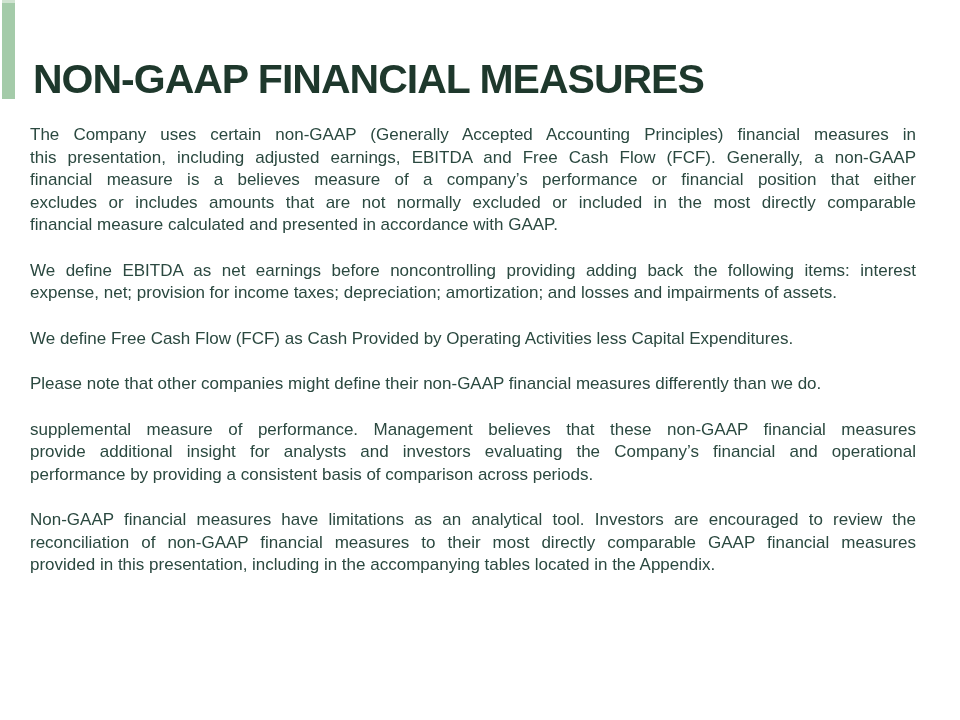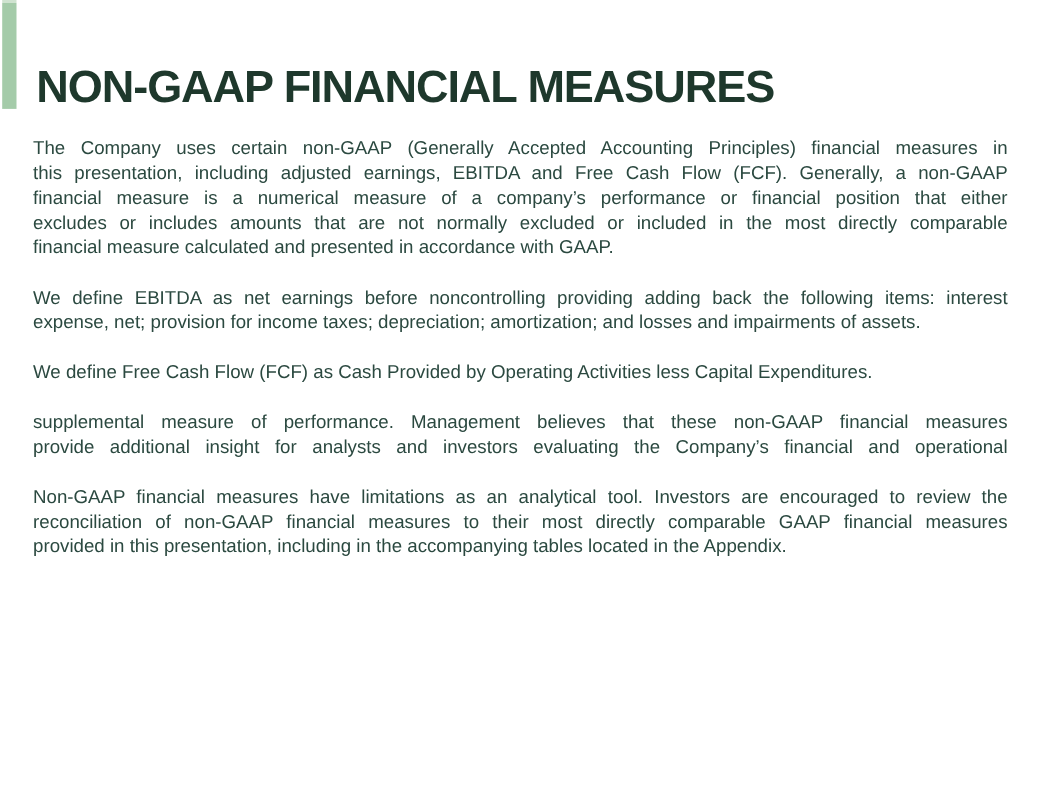--- a/index.html
+++ b/index.html
@@ -78,34 +78,38 @@
 <div class="slide" style="background: rgb(255, 255, 255);">
 
   <div class="accent-bar" style="background: linear-gradient(rgb(207, 227, 208) 0px, rgb(207, 227, 208) 3px, rgb(164, 203, 169) 3px);"></div>
 
   <h1 class="slide-title" style="color: rgb(30, 56, 44);">NON-GAAP FINANCIAL MEASURES</h1>
 
   <div class="body-text" style="color: rgb(43, 73, 64);">
       <div class="para">
         <div class="line">The Company uses certain non-GAAP (Generally Accepted Accounting Principles) financial measures in</div>
         <div class="line">this presentation, including adjusted earnings, EBITDA and Free Cash Flow (FCF). Generally, a non-GAAP</div>
-        <div class="line">financial measure is a numerical measure of a company’s performance or financial position that either</div>
+        <div class="line">financial measure is a believes measure of a company’s performance or financial position that either</div>
         <div class="line">excludes or includes amounts that are not normally excluded or included in the most directly comparable</div>
         <div class="line last">financial measure calculated and presented in accordance with GAAP.</div>
       </div>
       <div class="para">
         <div class="line">We define EBITDA as net earnings before noncontrolling providing adding back the following items: interest</div>
         <div class="line last">expense, net; provision for income taxes; depreciation; amortization; and losses and impairments of assets.</div>
       </div>
       <div class="para">
         <div class="line last">We define Free Cash Flow (FCF) as Cash Provided by Operating Activities less Capital Expenditures.</div>
       </div>
       <div class="para">
+        <div class="line last">Please note that other companies might define their non-GAAP financial measures differently than we do.</div>
+      </div>
+      <div class="para">
         <div class="line">supplemental measure of performance. Management believes that these non-GAAP financial measures</div>
         <div class="line">provide additional insight for analysts and investors evaluating the Company’s financial and operational</div>
+        <div class="line last">performance by providing a consistent basis of comparison across periods.</div>
       </div>
       <div class="para">
         <div class="line">Non-GAAP financial measures have limitations as an analytical tool. Investors are encouraged to review the</div>
         <div class="line">reconciliation of non-GAAP financial measures to their most directly comparable GAAP financial measures</div>
         <div class="line last">provided in this presentation, including in the accompanying tables located in the Appendix.</div>
       </div>
     </div>
 
   <div class="page-number">3</div>
 

